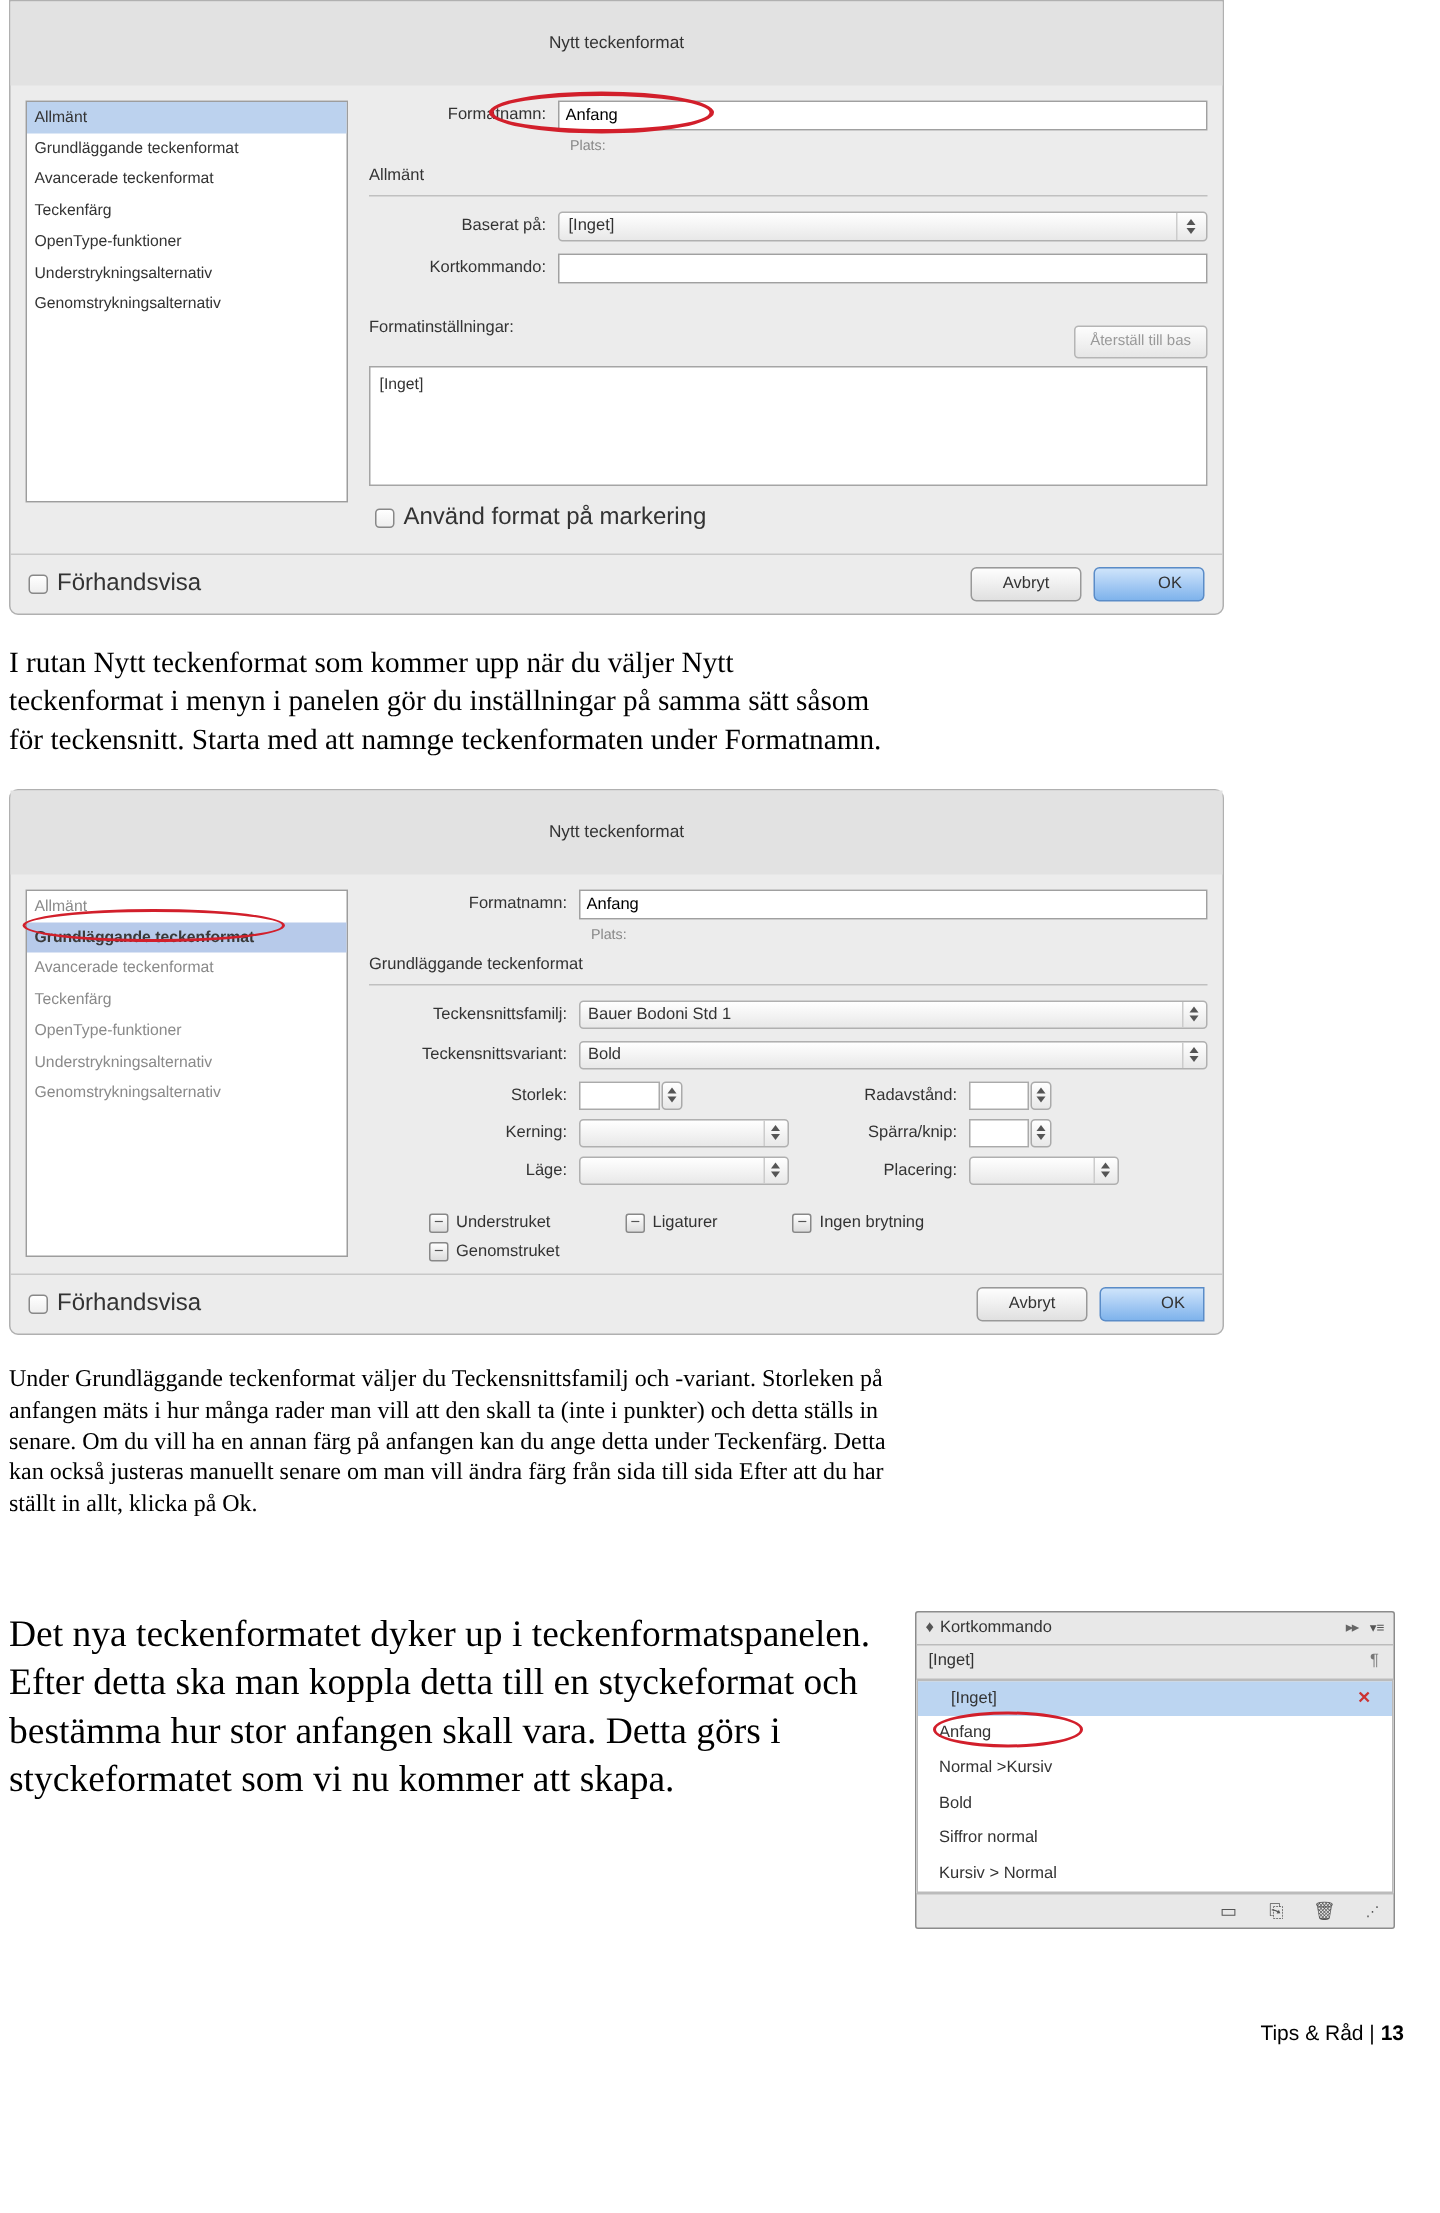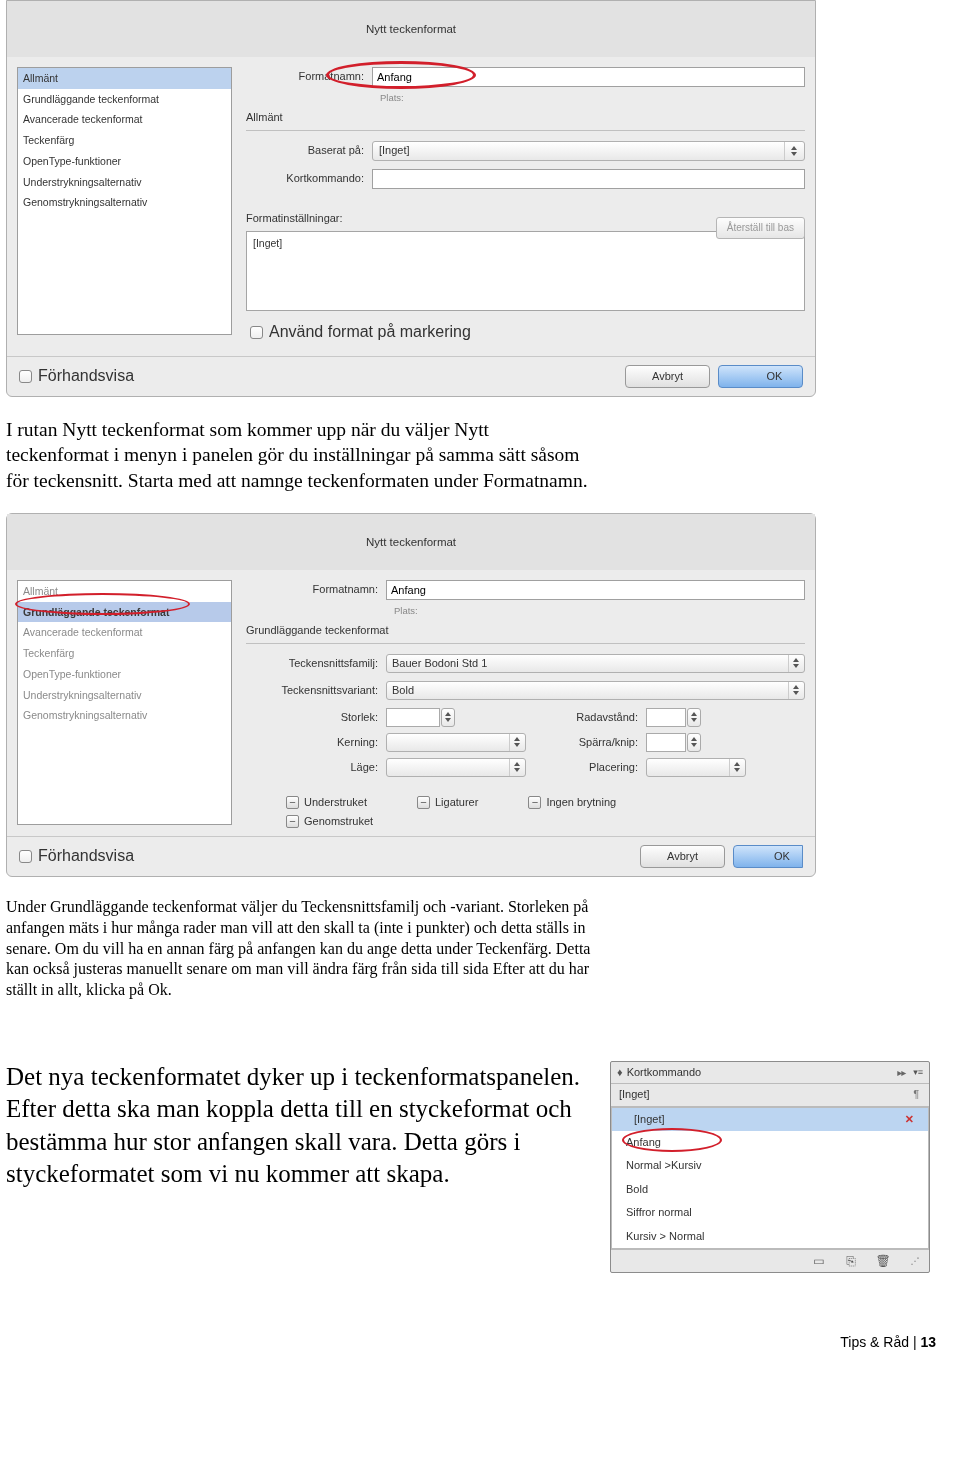--- a/index.html
+++ b/index.html
@@ -136,21 +136,21 @@
     justify-content: space-between;
     align-items: center;
     padding: 8px 12px;
     border-top: 1px solid #c8c8c8;
   }
   .btn {
     border: 1px solid #999;
     background: linear-gradient(#fefefe,#e0e0e0);
     border-radius: 4px;
     padding: 3px 0;
-    width: 85px;
+    width: 74px;
     text-align: center;
     font-size: 11px;
     margin-left: 8px;
   }
   .btn.primary {
     background: linear-gradient(#cfe4fb,#7fb3ec);
     border-color: #5a8cc8;
     padding-left: 28px;
   }
   .red-oval {
@@ -340,21 +340,21 @@
               <span class="arrow-up"></span>
               <span class="arrow-down"></span>
             </span>
         </div>
       </div>
       <div class="form-row">
         <div class="form-label">Kortkommando:</div>
         <input class="form-input" value="" style="">
       </div>
       <div style="height:14px;"></div>
-      <div class="form-row" style="margin-bottom:5px;">
+      <div class="form-row" style="margin-bottom:18px;">
         <div class="form-label" style="text-align:left;width:auto;">Formatinställningar:</div>
       </div>
       <div class="reset-btn">Återställ till bas</div>
       <div class="settings-box">
         <span>[Inget]</span>
       </div>
       <div class="checkbox-line">
         <span class="chk"></span>
         <span>Använd format på markering</span>
       </div>

